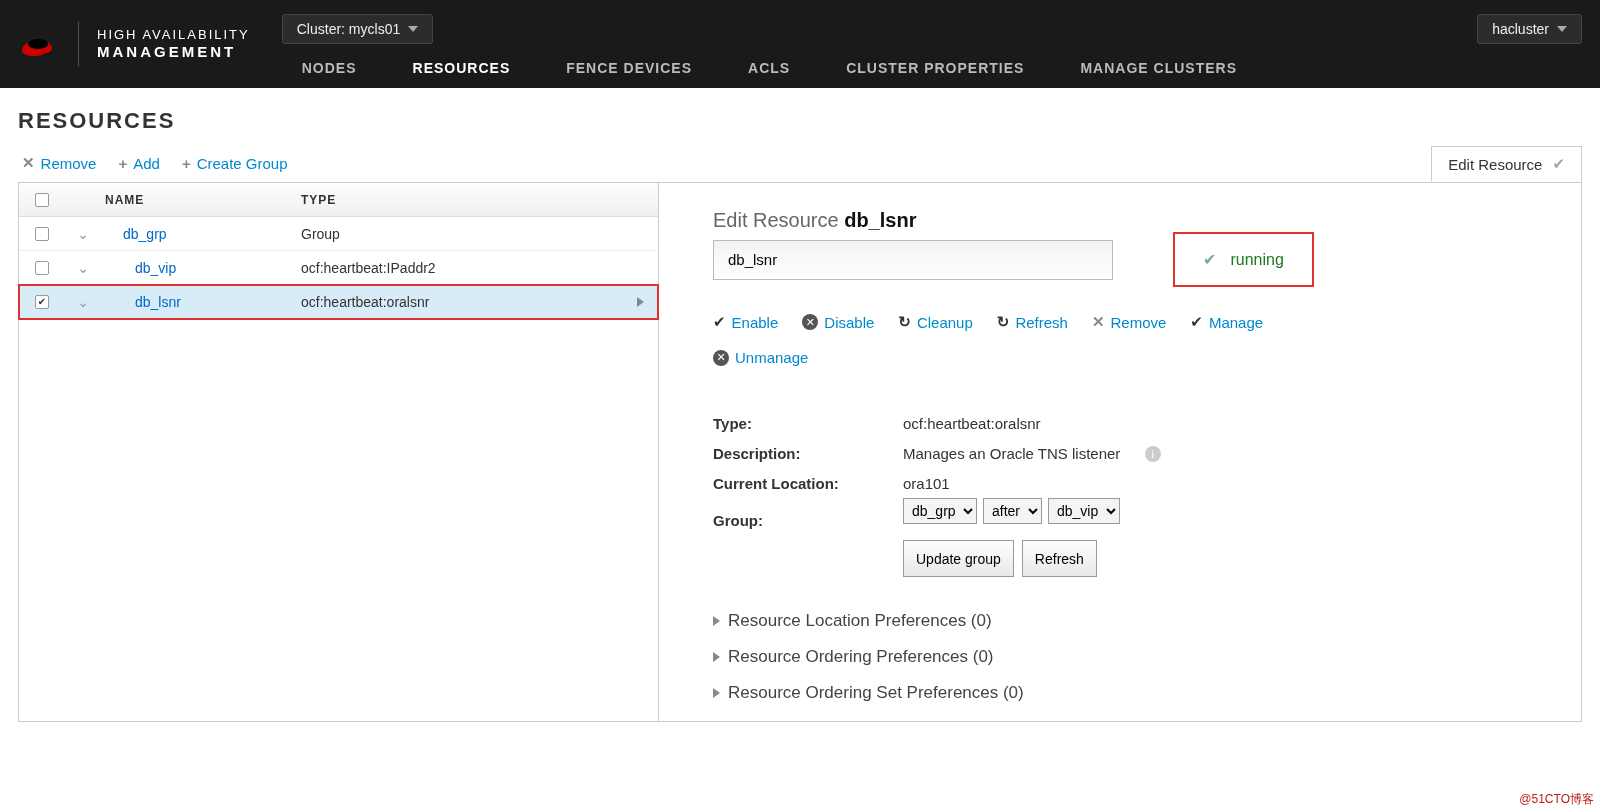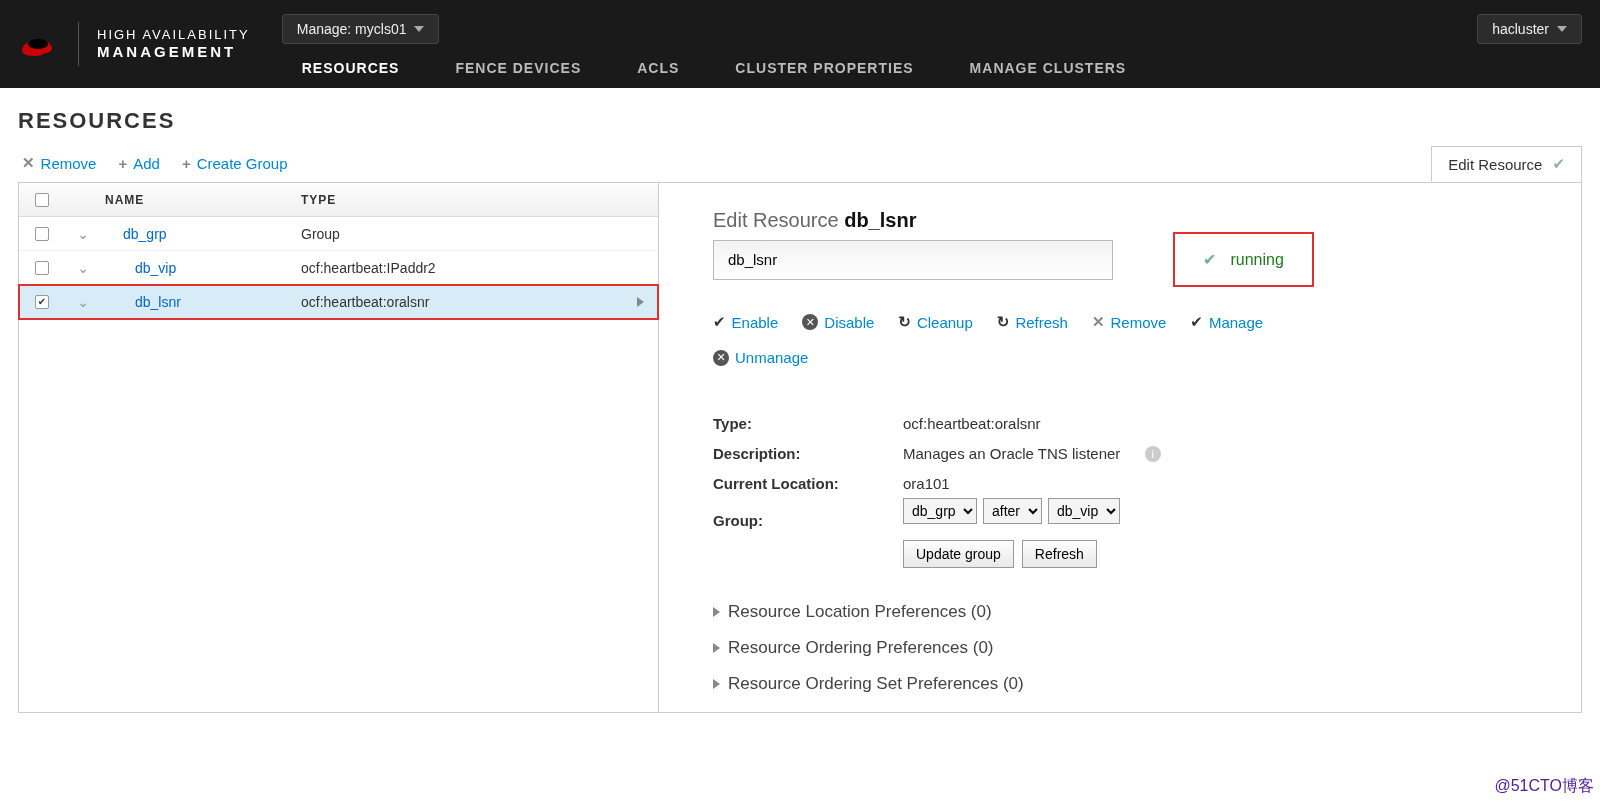--- a/index.html
+++ b/index.html
@@ -70,25 +70,25 @@
   .circ { width: 16px; height: 16px; border-radius: 50%; background: #555; color: #fff; font-size: 11px; display:inline-flex; align-items:center; justify-content:center; }
   .x-gray { color:#888; font-weight:700; }
   .refresh-ico { font-weight:700; }
 
   .props { margin-top: 36px; }
   .prow { display: flex; align-items: flex-end; min-height: 30px; font-size: 15px; }
   .plabel { width: 190px; font-weight: 700; }
   .pval { flex: 1; display: flex; align-items: center; gap: 8px; flex-wrap: wrap; }
   .info-ico { width:16px;height:16px;border-radius:50%;background:#ccc;color:#fff;font-size:11px;display:inline-flex;align-items:center;justify-content:center; }
   select.mini { height: 26px; border: 1px solid #999; background: #f4f4f4; font-size: 14px; padding: 0 4px; }
-  button.mini { height: 28px; border: 1px solid #999; background: linear-gradient(#fefefe,#e8e8e8); padding: 0 12px; font-size: 14px; cursor: pointer; }
+  button.mini { height: 37px; border: 1px solid #999; background: linear-gradient(#fefefe,#e8e8e8); padding: 0 12px; font-size: 14px; cursor: pointer; }
 
   .accord { margin-top: 26px; }
   .acc-item { display:flex; align-items:center; gap:8px; padding: 8px 0; font-size: 17px; color: #444; cursor:pointer; }
-  .watermark { position: fixed; right: 6px; bottom: 15px; color: #4c1d95; font-size: 16px; }
+  .watermark { position: fixed; right: 6px; bottom: 4px; color: #b91c1c; font-size: 12px; }
 </style>
 </head>
 <body>
 
 <div class="topbar">
   <div class="brand">
     <span class="hat">
       <svg viewBox="0 0 44 32">
           <path fill="#cc0000" d="M6 20c0-4 6-10 16-10 8 0 14 4 14 8 0 3-3 5-7 5-2 2-5 3-10 3C11 26 6 24 6 20z"></path>
           <ellipse cx="22" cy="14" rx="10" ry="5" fill="#000"></ellipse>
@@ -96,29 +96,30 @@
     </span>
     <span class="divider-v"></span>
     <span class="brand-text">
       <div class="line1">HIGH AVAILABILITY</div>
       <div class="line2">MANAGEMENT</div>
     </span>
   </div>
   <div class="top-right">
     <div class="cluster-row">
       <div class="cluster-chip">
-        <span>Manage: mycls01</span>
+        <span>Cluster: mycls01</span>
         <span class="tri-down"></span>
       </div>
       <div class="user-chip">
         <span>hacluster</span>
         <span class="tri-down"></span>
       </div>
     </div>
     <div class="nav">
+      <div class="nav-item">NODES</div>
       <div class="nav-item active">RESOURCES</div>
       <div class="nav-item">FENCE DEVICES</div>
       <div class="nav-item">ACLS</div>
       <div class="nav-item">CLUSTER PROPERTIES</div>
       <div class="nav-item">MANAGE CLUSTERS</div>
     </div>
   </div>
 </div>
 
 <div class="main">

